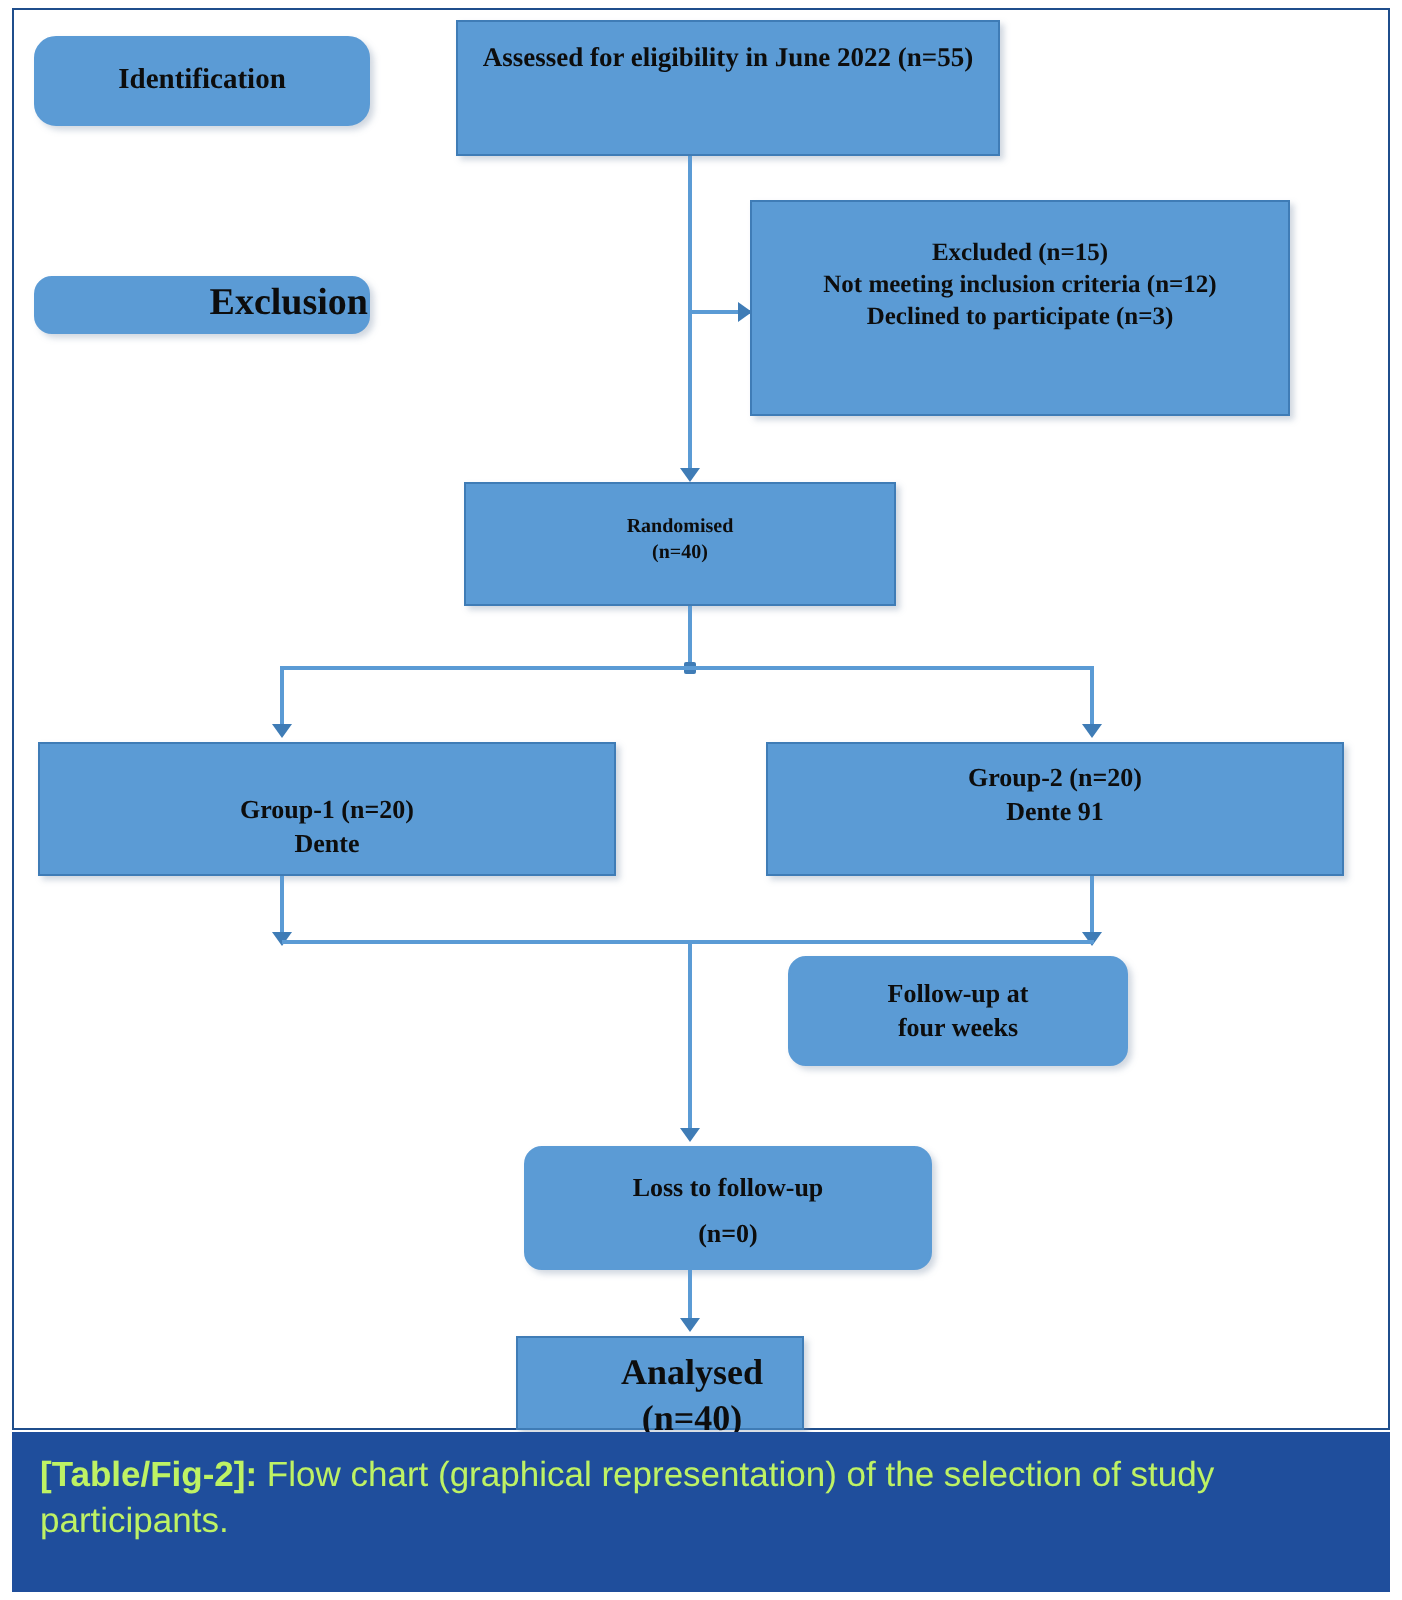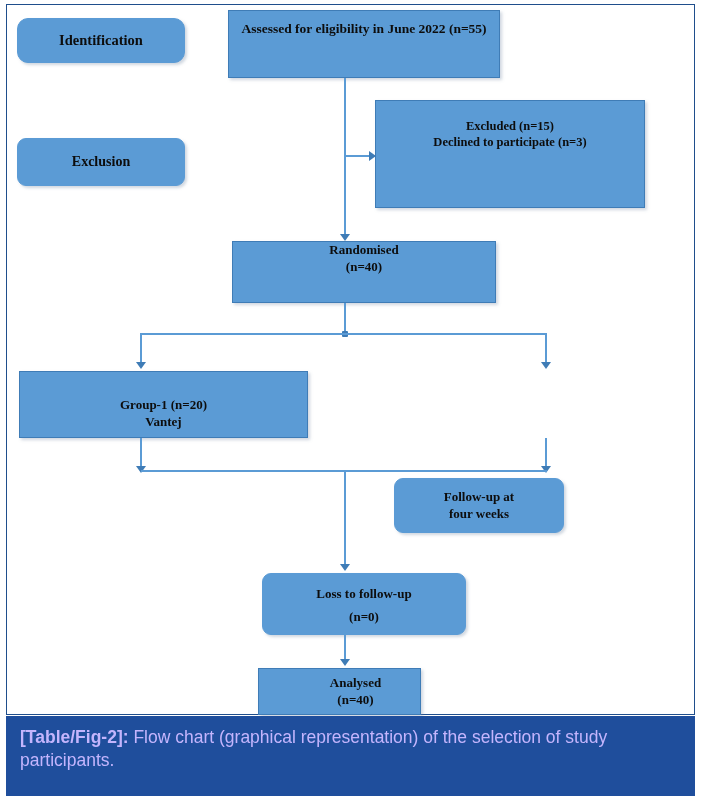--- a/index.html
+++ b/index.html
@@ -20,21 +20,21 @@
   .node .ln{display:block;width:100%;}
 
   
   .vline{position:absolute;width:2px;background:#5b9bd5;}
   .hline{position:absolute;height:2px;background:#5b9bd5;}
   .arrow-d{position:absolute;width:0;height:0;border-left:5px solid transparent;border-right:5px solid transparent;border-top:7px solid #3f7cb6;}
   .arrow-r{position:absolute;width:0;height:0;border-top:5px solid transparent;border-bottom:5px solid transparent;border-left:7px solid #3f7cb6;}
   .dot{position:absolute;width:6px;height:6px;background:#3f7cb6;border-radius:1px;}
 
   
-  .caption{position:absolute;left:6px;top:716px;width:689px;height:80px;background:#1f4e9c;color:#c4b5fd;
+  .caption{position:absolute;left:6px;top:716px;width:689px;height:80px;background:#1f4e9c;color:#bef264;
            box-sizing:border-box;padding:10px 14px 0 14px;
            font-family:"Liberation Sans",sans-serif;font-size:17.5px;line-height:1.34;}
   .caption b{font-weight:bold;}
 </style>
 </head>
 <body>
 
 <div class="page">
 
   <div class="frame"></div>
@@ -46,49 +46,54 @@
   <div class="node square" style="left:228px;top:10px;width:272px;height:68px;font-size:13.5px;padding-top:9px;">
     <span class="ln">Assessed for eligibility in June 2022 (n=55)</span>
   </div>
 
   <div class="vline" style="left:344px;top:78px;height:160px;"></div>
   <div class="arrow-d" style="left:340px;top:234px;"></div>
 
   <div class="hline" style="left:346px;top:155px;width:29px;"></div>
   <div class="arrow-r" style="left:369px;top:151px;"></div>
 
-  <div class="node round mid" style="left:17px;top:138px;width:168px;height:48px;font-size:14px;">
+  <div class="node round mid" style="left:17px;top:138px;width:168px;height:29px;font-size:19px;text-align:right;">
     <span class="ln">Exclusion</span>
   </div>
 
   <div class="node square" style="left:375px;top:100px;width:270px;height:108px;font-size:12.5px;padding-top:17px;">
     <span class="ln">Excluded (n=15)</span>
+    <span class="ln">Not meeting inclusion criteria (n=12)</span>
     <span class="ln">Declined to participate (n=3)</span>
   </div>
 
-  <div class="node square" style="left:232px;top:241px;width:264px;height:62px;font-size:13px;padding-top:0;">
+  <div class="node square" style="left:232px;top:241px;width:216px;height:62px;font-size:10px;padding-top:16px;">
     <span class="ln">Randomised</span>
     <span class="ln">(n=40)</span>
   </div>
 
   <div class="vline" style="left:344px;top:303px;height:31px;"></div>
   <div class="dot" style="left:342px;top:331px;"></div>
   <div class="hline" style="left:141px;top:333px;width:406px;"></div>
 
   <div class="vline" style="left:140px;top:333px;height:32px;"></div>
   <div class="arrow-d" style="left:136px;top:362px;"></div>
 
   <div class="vline" style="left:545px;top:333px;height:32px;"></div>
   <div class="arrow-d" style="left:541px;top:362px;"></div>
 
   <div class="node square" style="left:19px;top:371px;width:289px;height:67px;font-size:13px;padding-top:25px;">
     <span class="ln">Group-1 (n=20)</span>
-    <span class="ln">Vantej</span>
+    <span class="ln">Dente</span>
   </div>
 
+  <div class="node square" style="left:383px;top:371px;width:289px;height:67px;font-size:13px;padding-top:9px;">
+    <span class="ln">Group-2 (n=20)</span>
+    <span class="ln">Dente 91</span>
+  </div>
 
   <div class="vline" style="left:140px;top:438px;height:31px;"></div>
   <div class="arrow-d" style="left:136px;top:466px;"></div>
 
   <div class="vline" style="left:545px;top:438px;height:31px;"></div>
   <div class="arrow-d" style="left:541px;top:466px;"></div>
 
   <div class="hline" style="left:141px;top:470px;width:406px;"></div>
 
   <div class="node round mid" style="left:378px;top:478px;width:170px;height:55px;font-size:13px;margin-left:16px;">
@@ -100,21 +105,21 @@
   <div class="arrow-d" style="left:340px;top:564px;"></div>
 
   <div class="node round" style="left:262px;top:573px;width:204px;height:62px;font-size:13px;padding-top:9px;line-height:1.75;">
     <span class="ln">Loss to follow-up</span>
     <span class="ln">(n=0)</span>
   </div>
 
   <div class="vline" style="left:344px;top:635px;height:27px;"></div>
   <div class="arrow-d" style="left:340px;top:659px;"></div>
 
-  <div class="node square" style="left:258px;top:668px;width:163px;height:47px;font-size:13px;padding-top:6px;padding-left:32px;">
+  <div class="node square" style="left:258px;top:668px;width:144px;height:47px;font-size:18px;padding-top:6px;padding-left:32px;">
     <span class="ln">Analysed</span>
     <span class="ln">(n=40)</span>
   </div>
 
   <div class="caption">
     <b>[Table/Fig-2]:</b><span> Flow chart (graphical representation) of the selection of study participants.</span>
   </div>
 
 </div>
 

